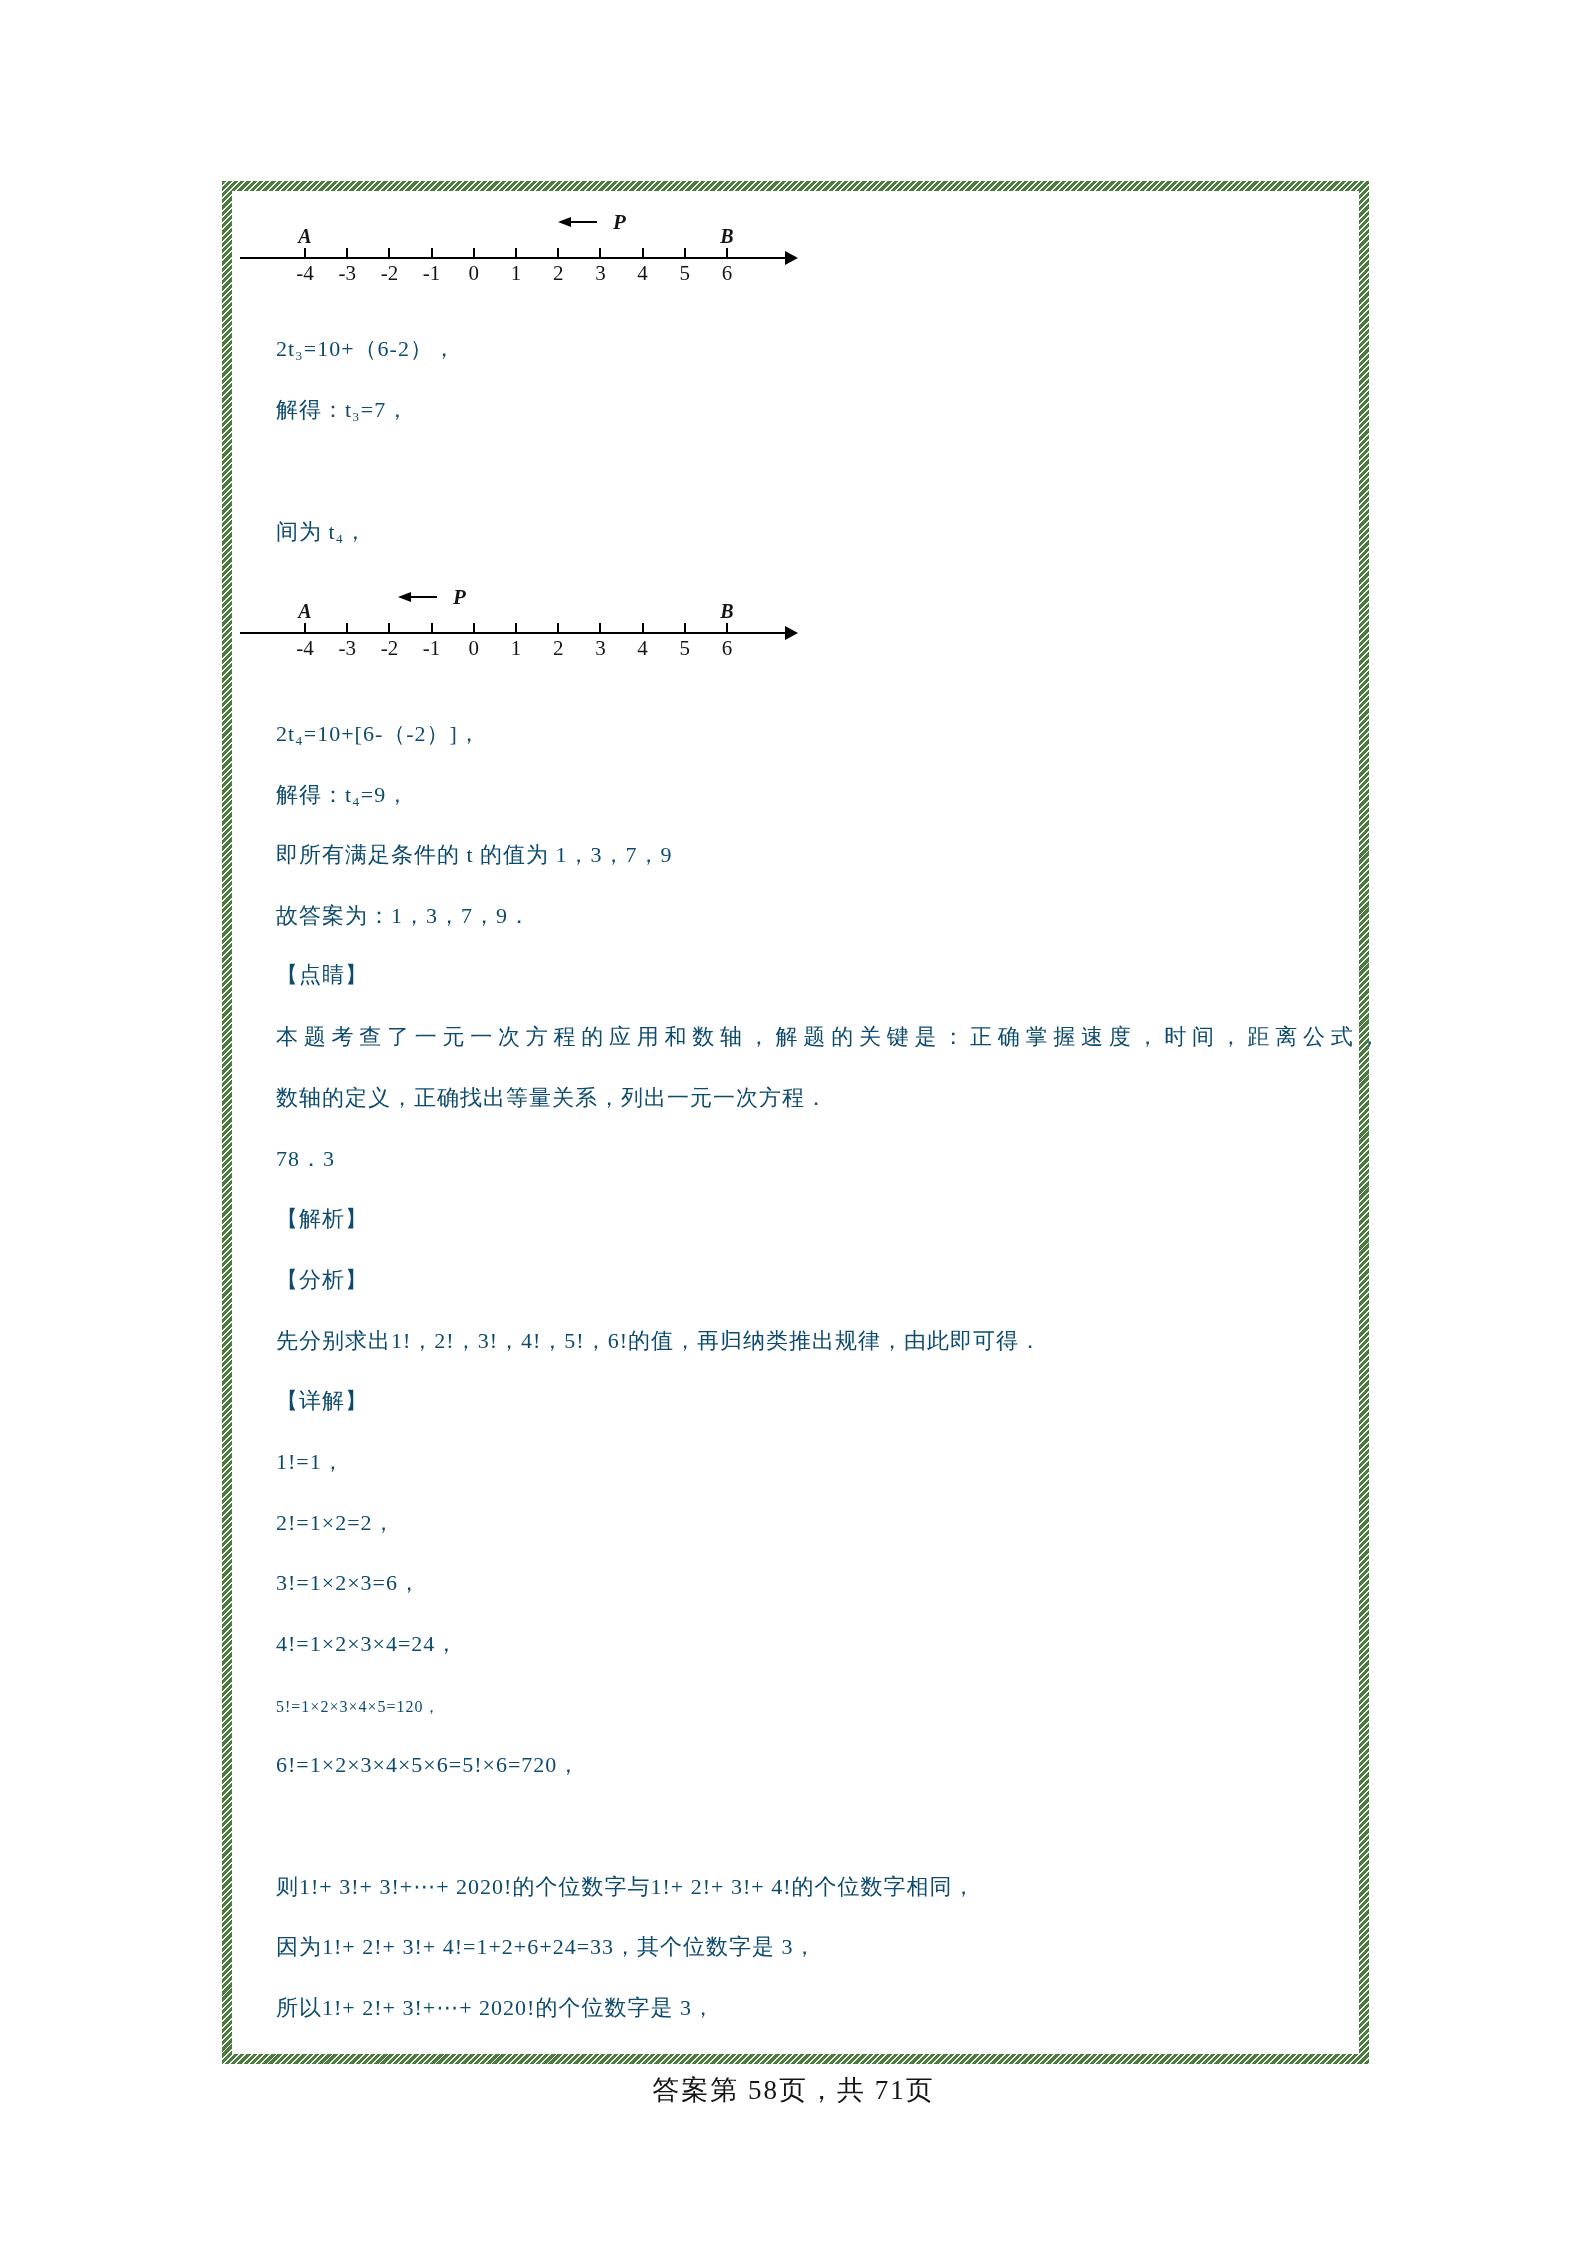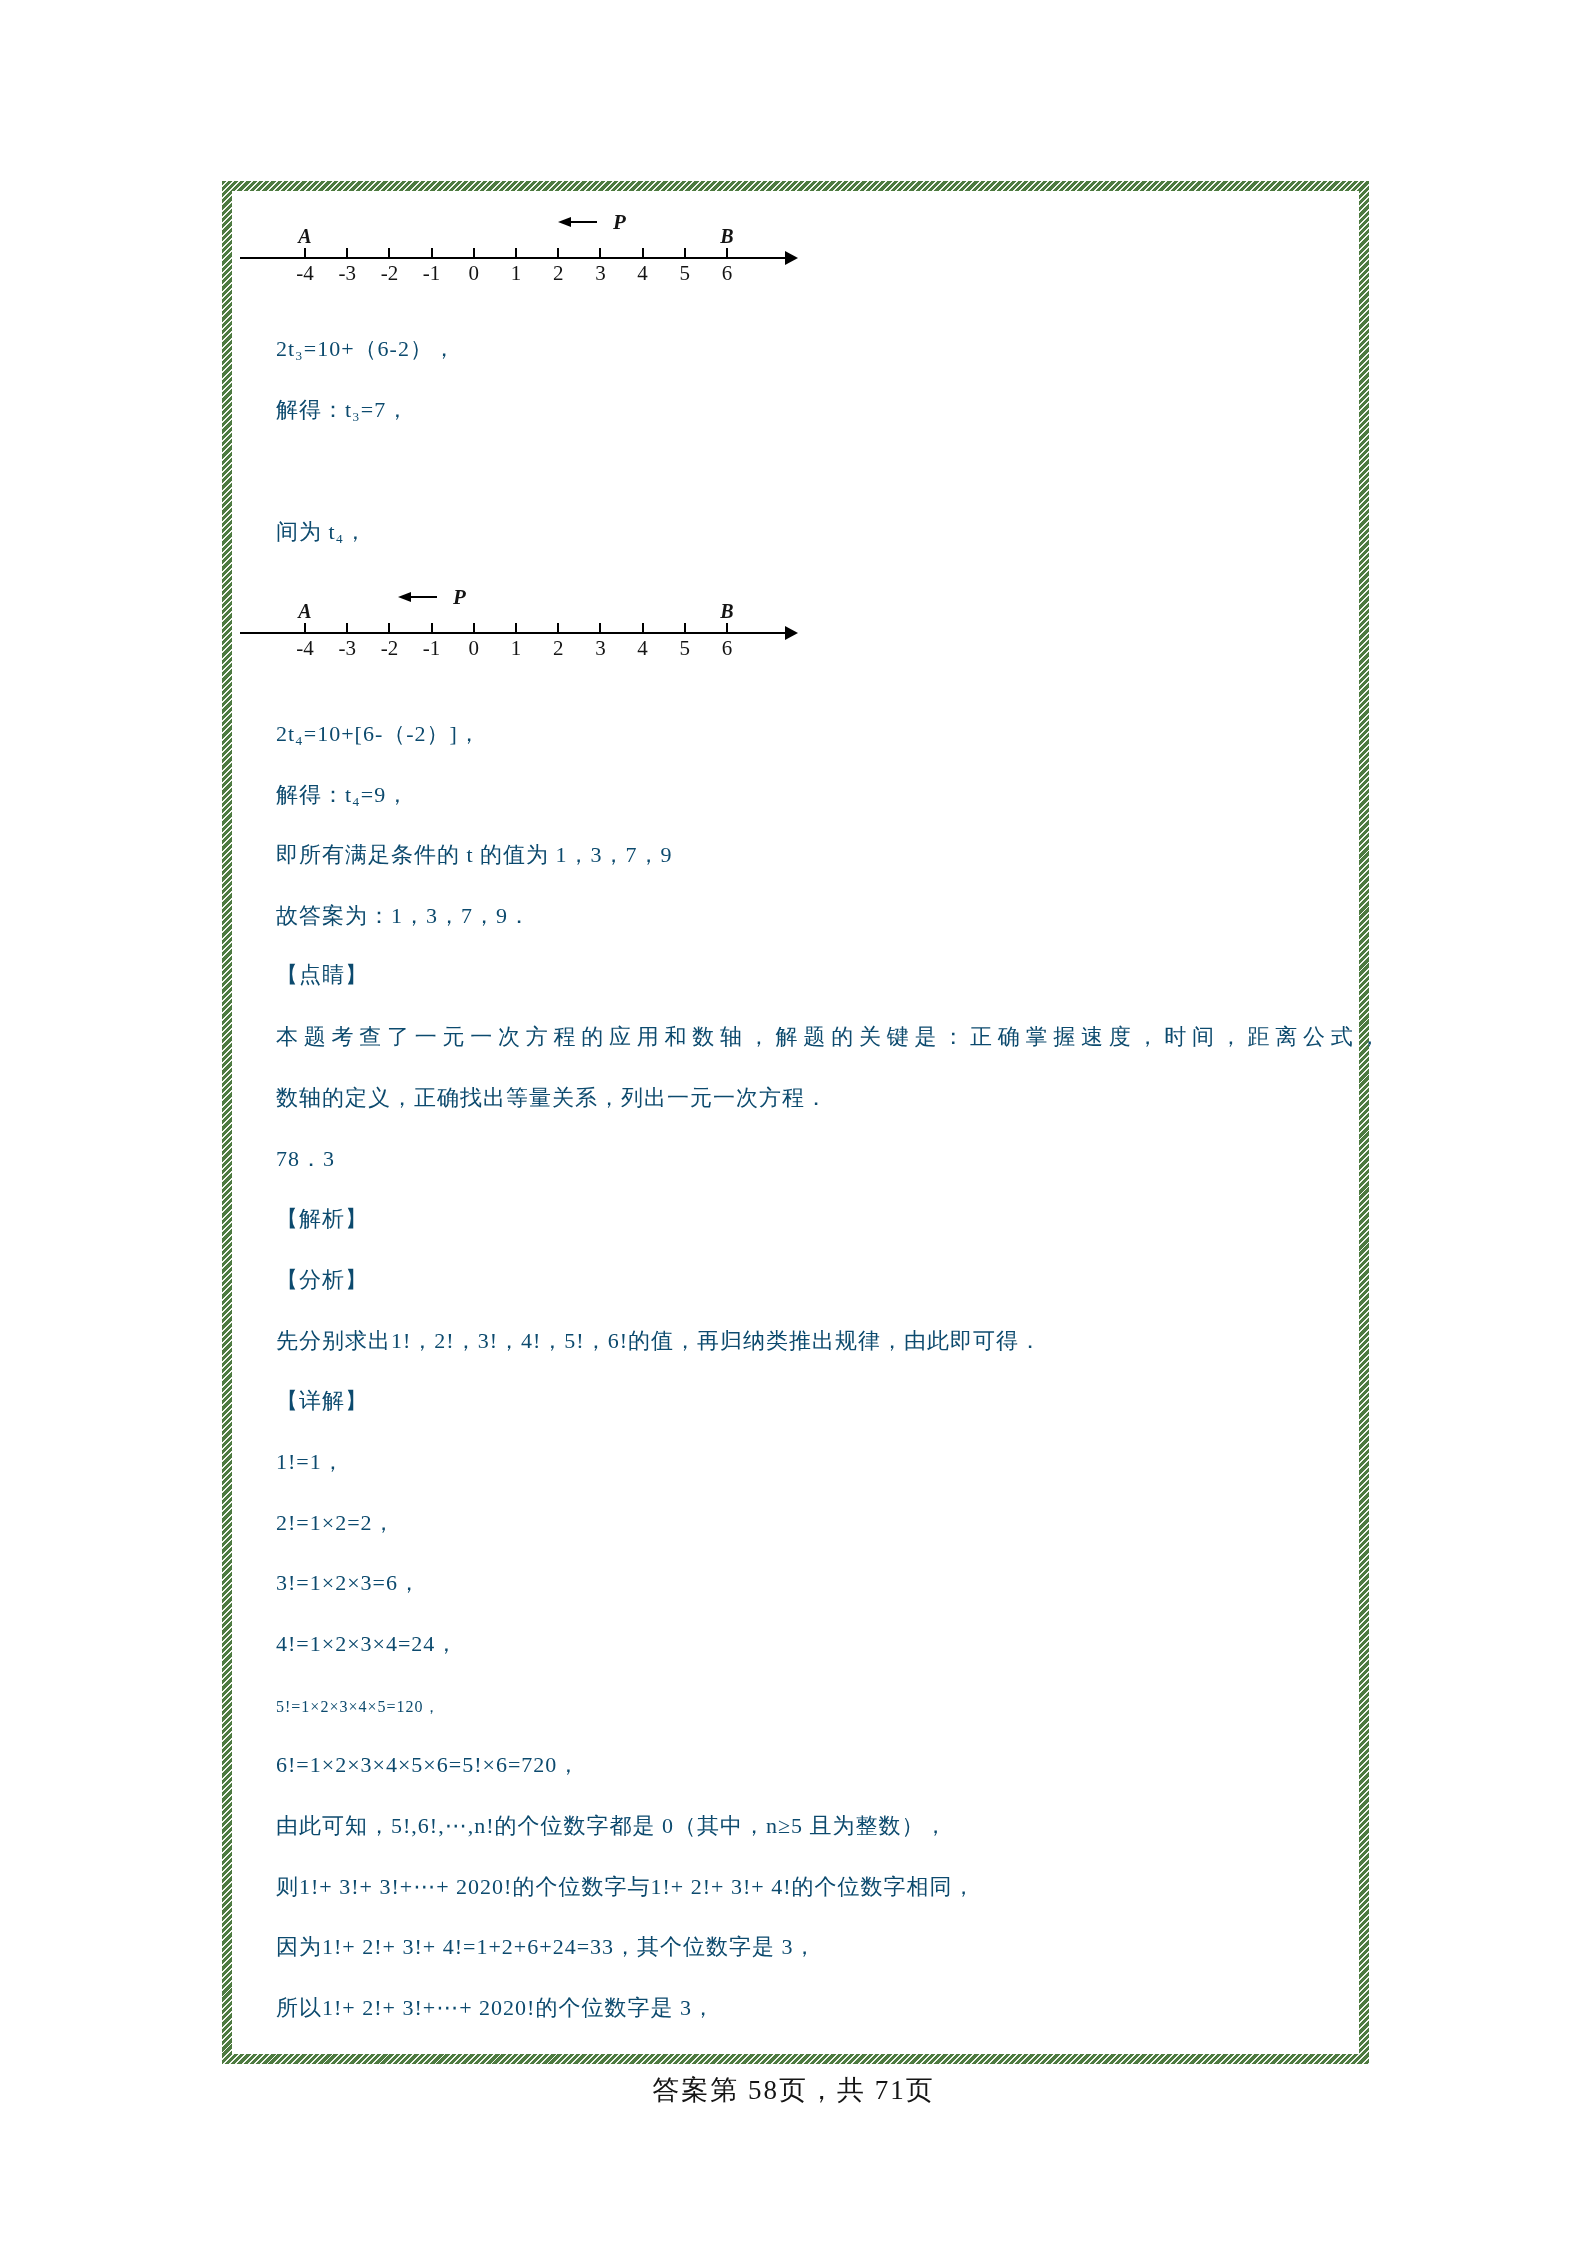--- a/index.html
+++ b/index.html
@@ -147,21 +147,20 @@
       <div class="line" style="top:1012px">【解析】</div>
       <div class="line" style="top:1073px">【分析】</div>
       <div class="line" style="top:1134px">先分别求出1!，2!，3!，4!，5!，6!的值，再归纳类推出规律，由此即可得．</div>
       <div class="line" style="top:1194px">【详解】</div>
       <div class="line" style="top:1255px">1!=1，</div>
       <div class="line" style="top:1316px">2!=1×2=2，</div>
       <div class="line" style="top:1376px">3!=1×2×3=6，</div>
       <div class="line" style="top:1437px">4!=1×2×3×4=24，</div>
       <div class="line small" style="top:1500px">5!=1×2×3×4×5=120，</div>
       <div class="line" style="top:1558px">6!=1×2×3×4×5×6=5!×6=720，</div>
-      <div class="line" style="top:1619px">由此可知，5!,6!,⋯,n!的个位数字都是 0（其中，n≥5 且为整数），</div>
       <div class="line" style="top:1680px">则1!+ 3!+ 3!+⋯+ 2020!的个位数字与1!+ 2!+ 3!+ 4!的个位数字相同，</div>
       <div class="line" style="top:1740px">因为1!+ 2!+ 3!+ 4!=1+2+6+24=33，其个位数字是 3，</div>
       <div class="line" style="top:1801px">所以1!+ 2!+ 3!+⋯+ 2020!的个位数字是 3，</div>
 
     </div>
   </div>
 
   <div class="footer">答案第 58页，共 71页</div>
 
 </div>

